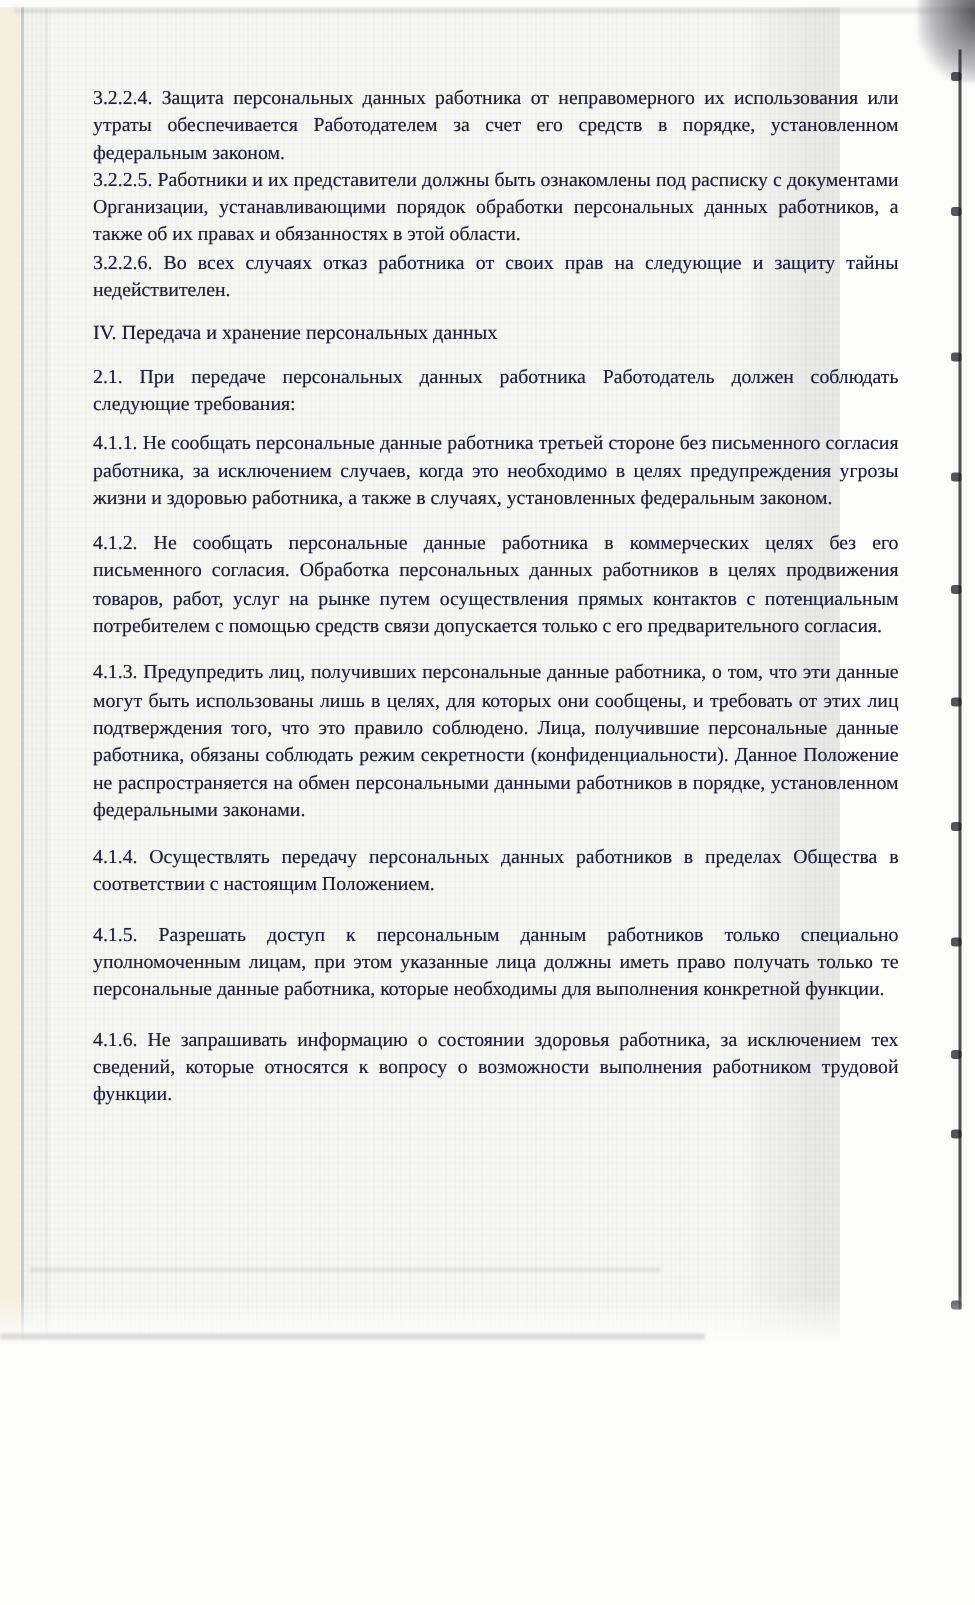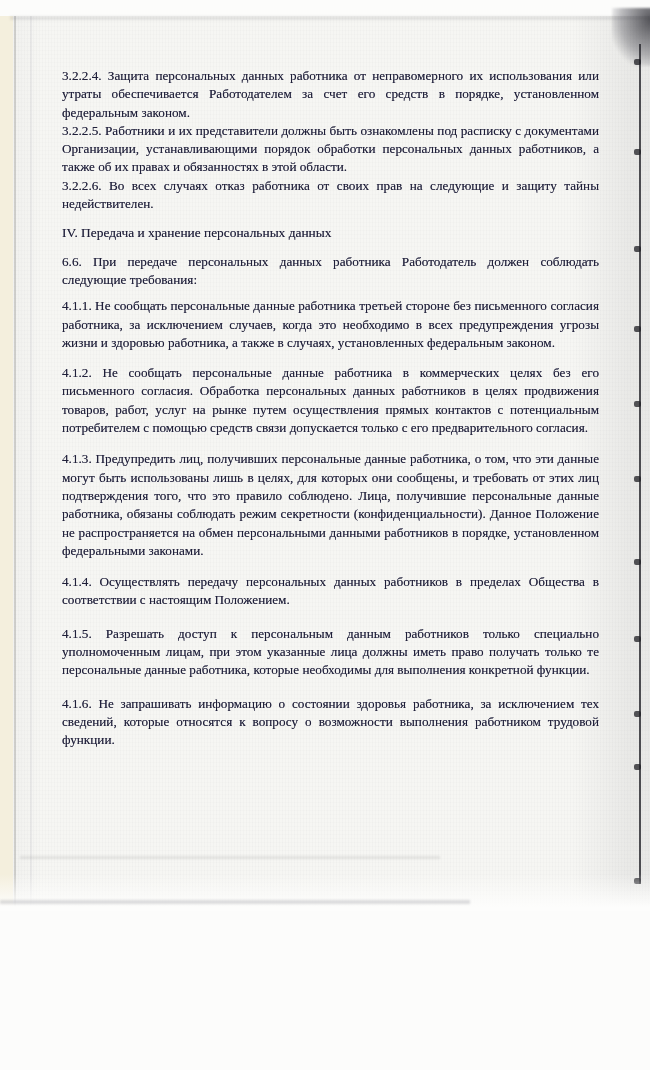--- a/index.html
+++ b/index.html
@@ -11,22 +11,22 @@
     position: relative;
     width: 650px;
     height: 1070px;
     overflow: hidden;
     background: #fcfcfb;
     font-family: "Liberation Serif", "DejaVu Serif", serif;
   }
   
   .scan-page {
     position: absolute;
-    left: 0; top: 16px;
-    width: 650px;
+    left: 0; top: 5px;
+    width: 560px;
     height: 895px;
     background:
       linear-gradient(to right, rgba(40,40,60,0.035), rgba(40,40,60,0) 42px),
       linear-gradient(to right, rgba(0,0,0,0) 88%, rgba(55,55,65,0.07) 97%),
       repeating-linear-gradient(90deg, rgba(70,70,95,0.022) 0 1px, rgba(0,0,0,0) 1px 3px),
       repeating-linear-gradient(0deg, rgba(70,70,95,0.014) 0 1px, rgba(0,0,0,0) 1px 4px),
       #f6f6f3;
   }
   .margin-strip {
     position: absolute;
@@ -144,22 +144,22 @@
     <div class="margin-strip"></div>
     <div class="fold-line"></div>
     <div class="paper-streak-v"></div>
     <div class="top-edge-shadow"></div>
 
     <div class="textblock">
       <p class="para">3.2.2.4. Защита персональных данных работника от неправомерного их использования или утраты обеспечивается Работодателем за счет его средств в порядке, установленном федеральным законом.</p>
       <p class="para">3.2.2.5. Работники и их представители должны быть ознакомлены под расписку с документами Организации, устанавливающими порядок обработки персональных данных работников, а также об их правах и обязанностях в этой области.</p>
       <p class="para">3.2.2.6. Во всех случаях отказ работника от своих прав на следующие и защиту тайны недействителен.</p>
       <h2 class="heading">IV. Передача и хранение персональных данных</h2>
-      <p class="para g8">6.6. При передаче персональных данных работника Работодатель должен соблюдать следующие требования:</p>
-      <p class="para g12">4.1.1. Не сообщать персональные данные работника третьей стороне без письменного согласия работника, за исключением случаев, когда это необходимо в всех предупреждения угрозы жизни и здоровью работника, а также в случаях, установленных федеральным законом.</p>
+      <p class="para g8">2.1. При передаче персональных данных работника Работодатель должен соблюдать следующие требования:</p>
+      <p class="para g12">4.1.1. Не сообщать персональные данные работника третьей стороне без письменного согласия работника, за исключением случаев, когда это необходимо в целях предупреждения угрозы жизни и здоровью работника, а также в случаях, установленных федеральным законом.</p>
       <p class="para g13">4.1.2. Не сообщать персональные данные работника в коммерческих целях без его письменного согласия. Обработка персональных данных работников в целях продвижения товаров, работ, услуг на рынке путем осуществления прямых контактов с потенциальным потребителем с помощью средств связи допускается только с его предварительного согласия.</p>
       <p class="para g13">4.1.3. Предупредить лиц, получивших персональные данные работника, о том, что эти данные могут быть использованы лишь в целях, для которых они сообщены, и требовать от этих лиц подтверждения того, что это правило соблюдено. Лица, получившие персональные данные работника, обязаны соблюдать режим секретности (конфиденциальности). Данное Положение не распространяется на обмен персональными данными работников в порядке, установленном федеральными законами.</p>
       <p class="para g15">4.1.4. Осуществлять передачу персональных данных работников в пределах Общества в соответствии с настоящим Положением.</p>
       <p class="para g15">4.1.5. Разрешать доступ к персональным данным работников только специально уполномоченным лицам, при этом указанные лица должны иметь право получать только те персональные данные работника, которые необходимы для выполнения конкретной функции.</p>
       <p class="para g14">4.1.6. Не запрашивать информацию о состоянии здоровья работника, за исключением тех сведений, которые относятся к вопросу о возможности выполнения работником трудовой функции.</p>
     </div>
 
     <div class="corner-smudge"></div>
     <div class="edge-line"></div>
     <div class="edge-tick" style="top:43px"></div>

